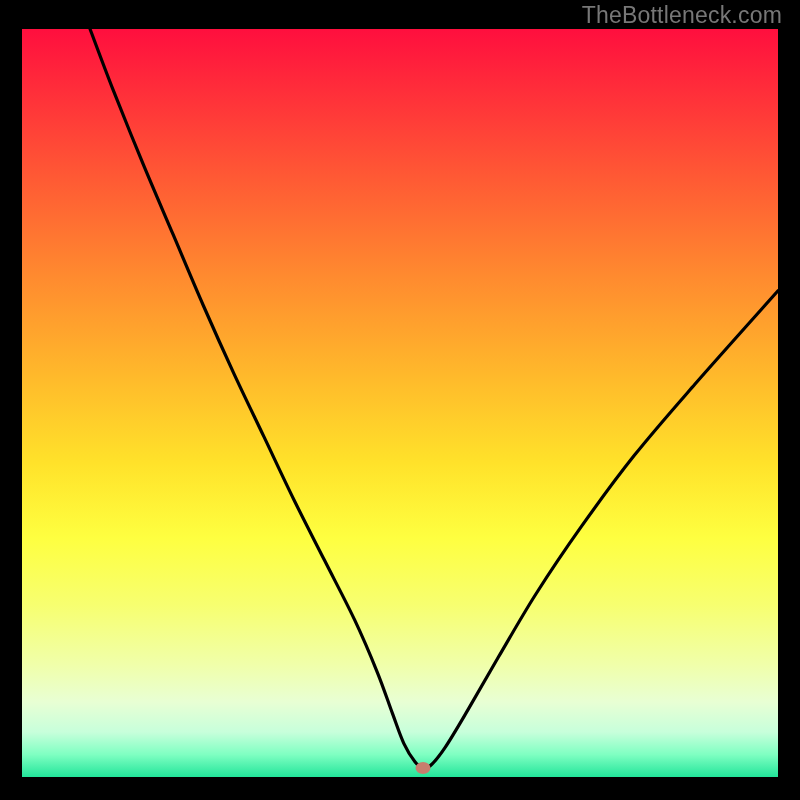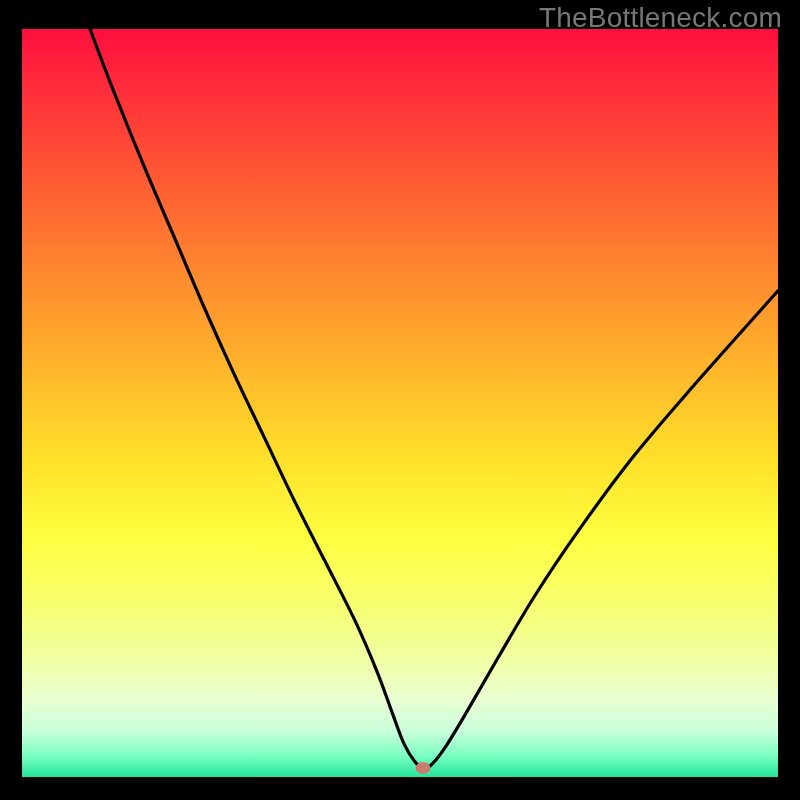--- a/index.html
+++ b/index.html
@@ -15,21 +15,21 @@
     position: relative;
     width: 800px;
     height: 800px;
     background: #000;
   }
   .watermark {
     position: absolute;
     top: 2px;
     right: 18px;
     color: #777;
-    font-size: 28px;
+    font-size: 23px;
     font-weight: 500;
     letter-spacing: 0.2px;
   }
   .plot {
     position: absolute;
     left: 22px;
     top: 29px;
     width: 756px;
     height: 748px;
     

